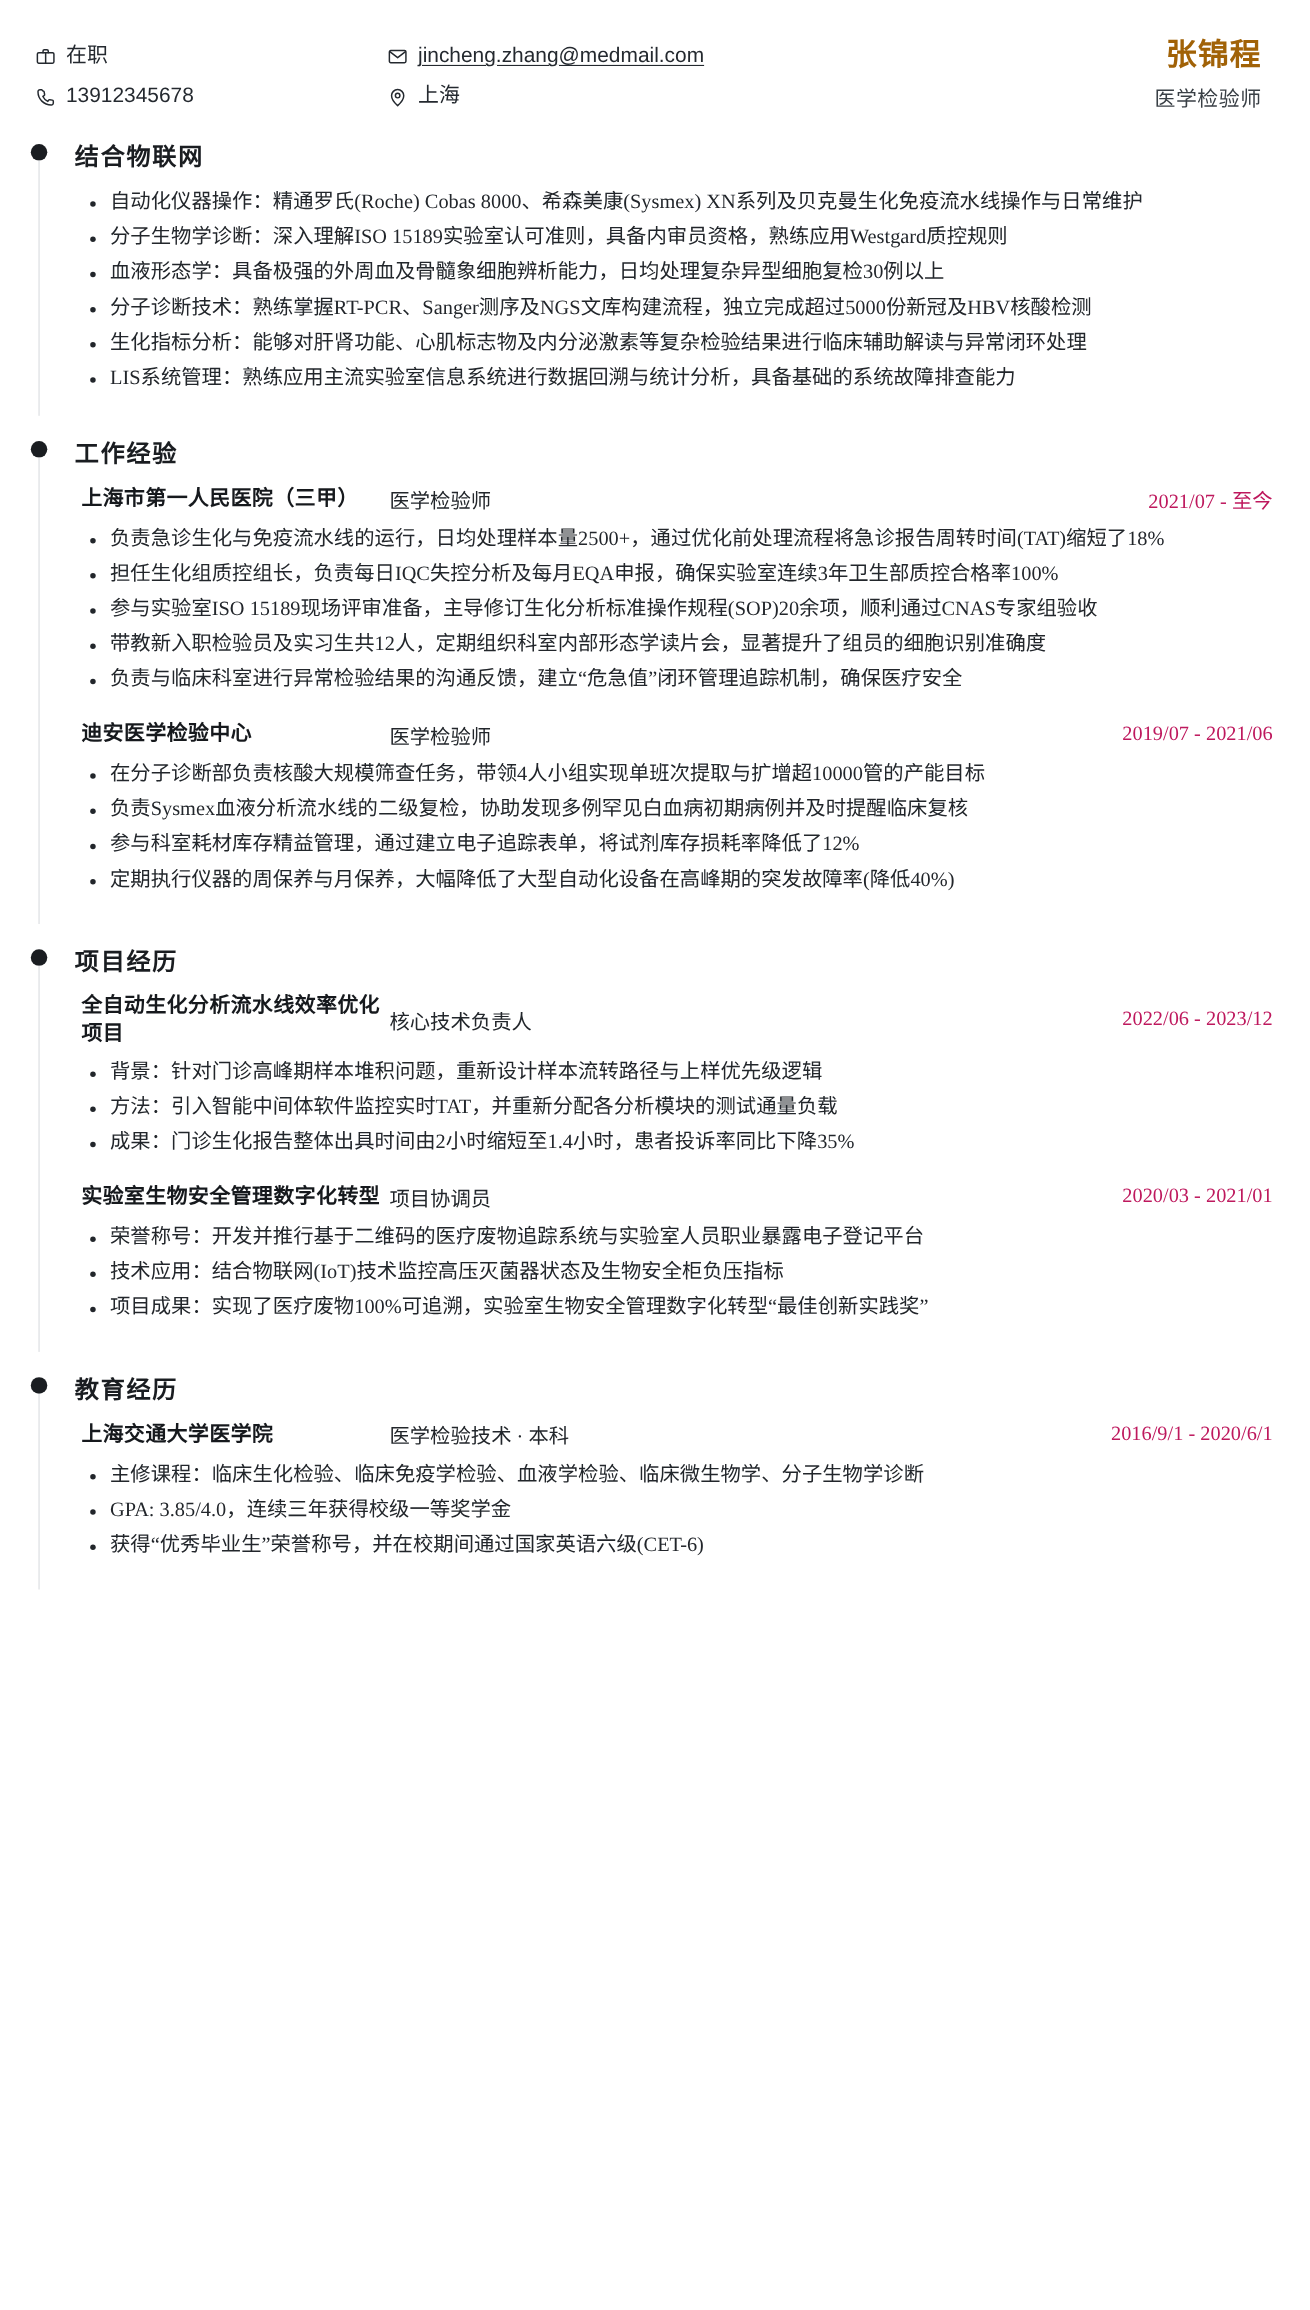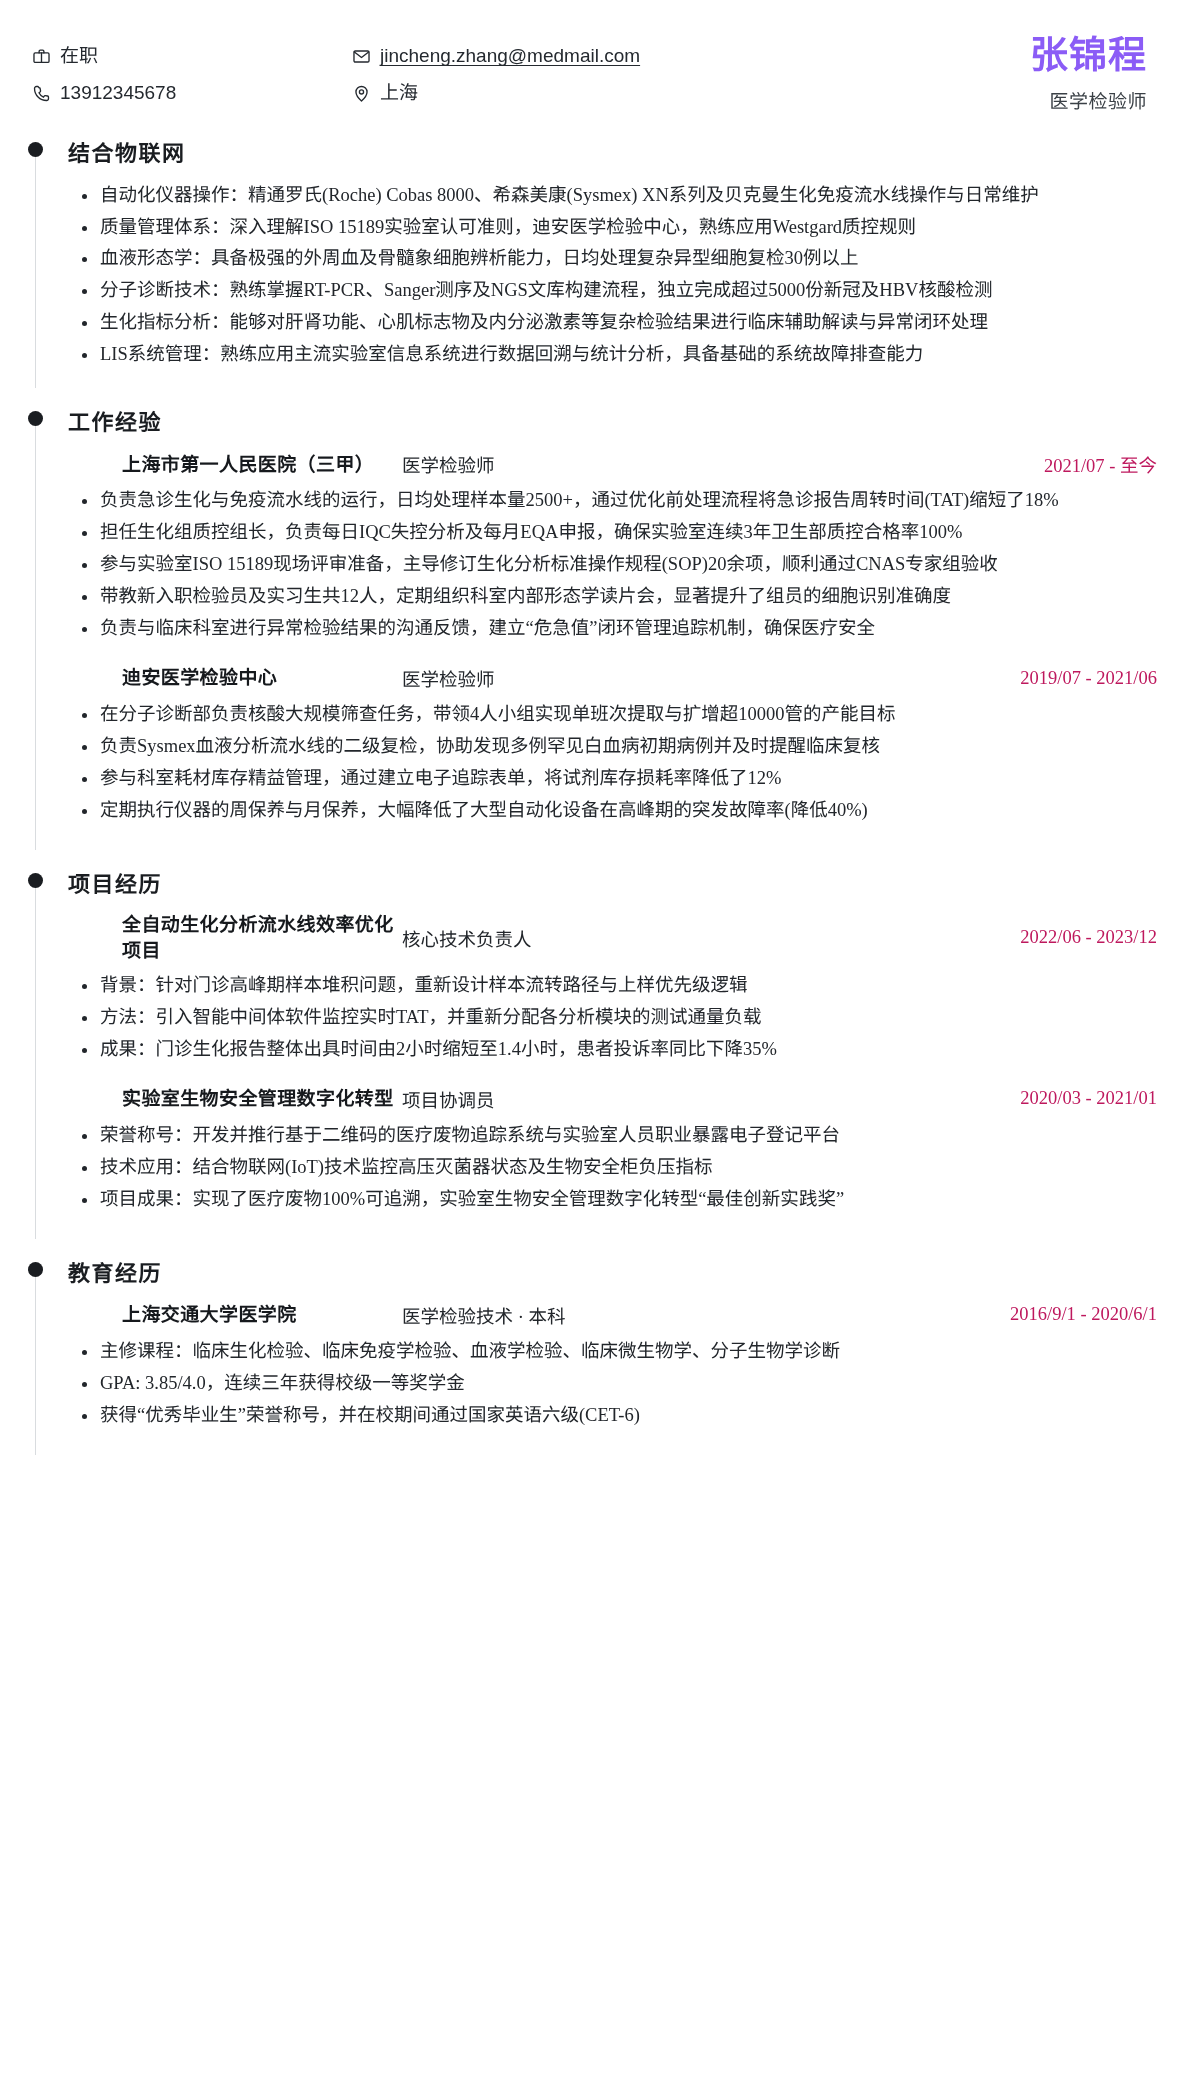--- a/index.html
+++ b/index.html
@@ -23,21 +23,21 @@
   }
   .contact-col { display: flex; flex-direction: column; gap: 14px; }
   .contact-col.col-a { width: 320px; padding-top: 4px; }
   .contact-col.col-b { width: 420px; padding-top: 4px; }
   .contact-row { display: flex; align-items: center; gap: 9px; font-size: 19px; color: #24292f; line-height: 1.2; }
   .contact-row .ico { width: 19px; height: 19px; flex: 0 0 19px; display: inline-flex; align-items: center; justify-content: center; }
   .contact-row .ico svg { display: block; }
   .email-link { text-decoration: underline; text-underline-offset: 3px; color: #24292f; }
 
   .name-col { margin-left: auto; text-align: right; padding-right: 10px; }
-  .name { font-size: 38px; font-weight: 700; letter-spacing: 1px; color: #8b5cf6; line-height: 1.12; }
+  .name { font-size: 28px; font-weight: 700; letter-spacing: 1px; color: #a16207; line-height: 1.12; }
   .job-title { font-size: 19px; color: #3a4046; margin-top: 9px; letter-spacing: .5px; }
 
   
   .section { position: relative; padding-left: 46px; }
   .section + .section { margin-top: 6px; }
   .sec-head { display: flex; align-items: center; height: 40px; margin-bottom: 10px; }
   .sec-title { font-size: 22px; font-weight: 700; color: #1a1d21; letter-spacing: 1.5px; }
   .sec-dot {
     position: absolute; left: 6px; top: 11px;
     width: 15px; height: 15px; border-radius: 50%;
@@ -70,21 +70,21 @@
 
   
   .entry { margin-bottom: 8px; }
   .entry + .entry { margin-top: 20px; }
   .entry-head {
     display: flex;
     align-items: center;
     margin-bottom: 8px;
     min-height: 28px;
   }
-  .entry-org { font-size: 19px; font-weight: 700; color: #16191d; letter-spacing: .4px; width: 280px; flex: 0 0 280px; line-height: 1.34; margin-left: 48px; }
+  .entry-org { font-size: 19px; font-weight: 700; color: #16191d; letter-spacing: .4px; width: 280px; flex: 0 0 280px; line-height: 1.34; }
   .entry-role { font-size: 18.5px; color: #22262b; flex: 1 1 auto; }
   .entry-date { font-size: 18.5px; color: #be185d; text-align: left; white-space: nowrap; flex: 0 0 auto; }
 
   .entry-bullets { margin-top: 6px; }
 </style>
 </head>
 <body>
 
 <div class="page">
 
@@ -142,21 +142,21 @@
 
   <div class="section">
     <span class="sec-dot"></span>
     <span class="sec-rail"></span>
     <div class="sec-head">
       <span class="sec-title">结合物联网</span>
     </div>
     <div class="sec-body">
       <ul class="bullets">
         <li>自动化仪器操作：精通罗氏(Roche) Cobas 8000、希森美康(Sysmex) XN系列及贝克曼生化免疫流水线操作与日常维护</li>
-        <li>质量管理体系：深入理解ISO 15189实验室认可准则，迪安医学检验中心，熟练应用Westgard质控规则</li>
+        <li>分子生物学诊断：深入理解ISO 15189实验室认可准则，具备内审员资格，熟练应用Westgard质控规则</li>
         <li>血液形态学：具备极强的外周血及骨髓象细胞辨析能力，日均处理复杂异型细胞复检30例以上</li>
         <li>分子诊断技术：熟练掌握RT-PCR、Sanger测序及NGS文库构建流程，独立完成超过5000份新冠及HBV核酸检测</li>
         <li>生化指标分析：能够对肝肾功能、心肌标志物及内分泌激素等复杂检验结果进行临床辅助解读与异常闭环处理</li>
         <li>LIS系统管理：熟练应用主流实验室信息系统进行数据回溯与统计分析，具备基础的系统故障排查能力</li>
       </ul>
     </div>
   </div>
 
   <div class="section">
     <span class="sec-dot"></span>

